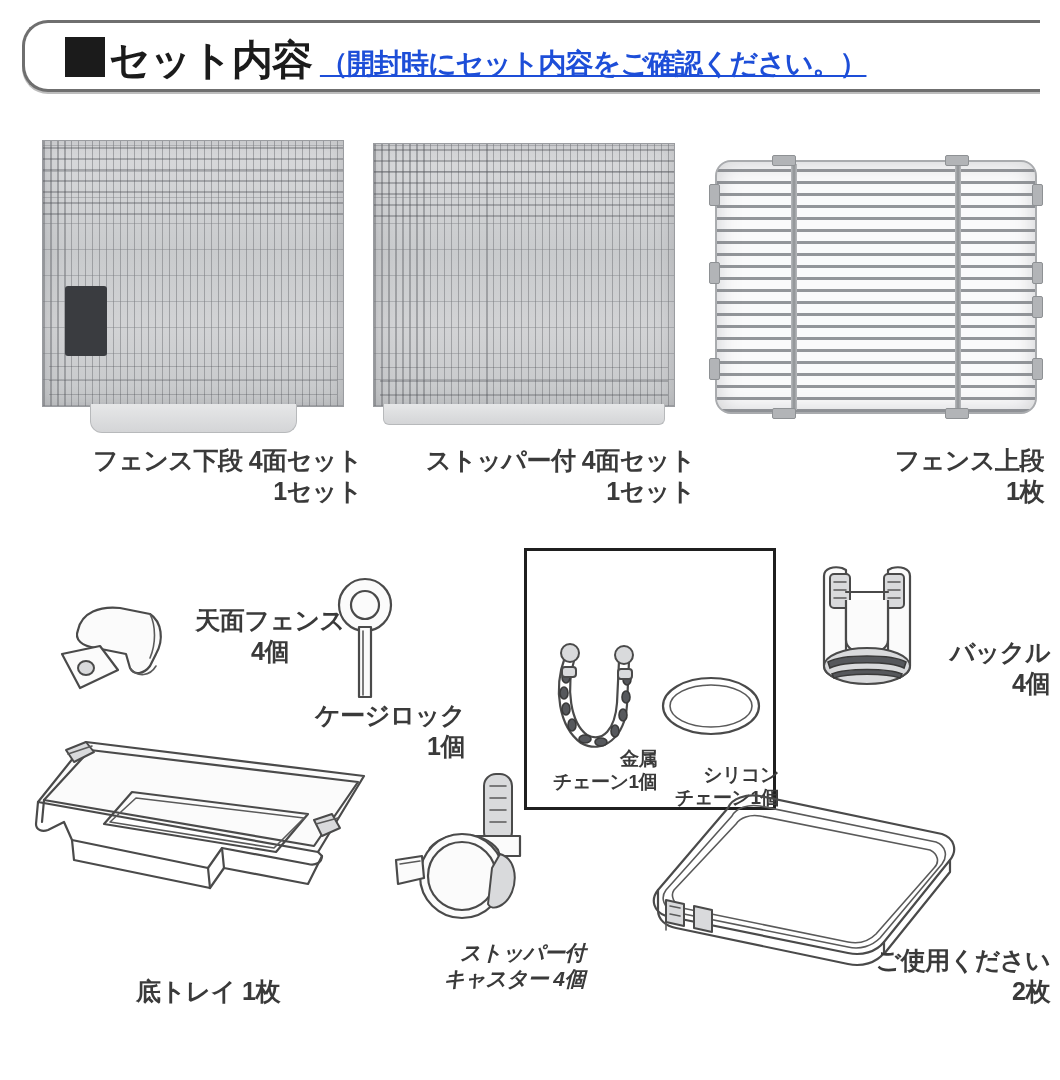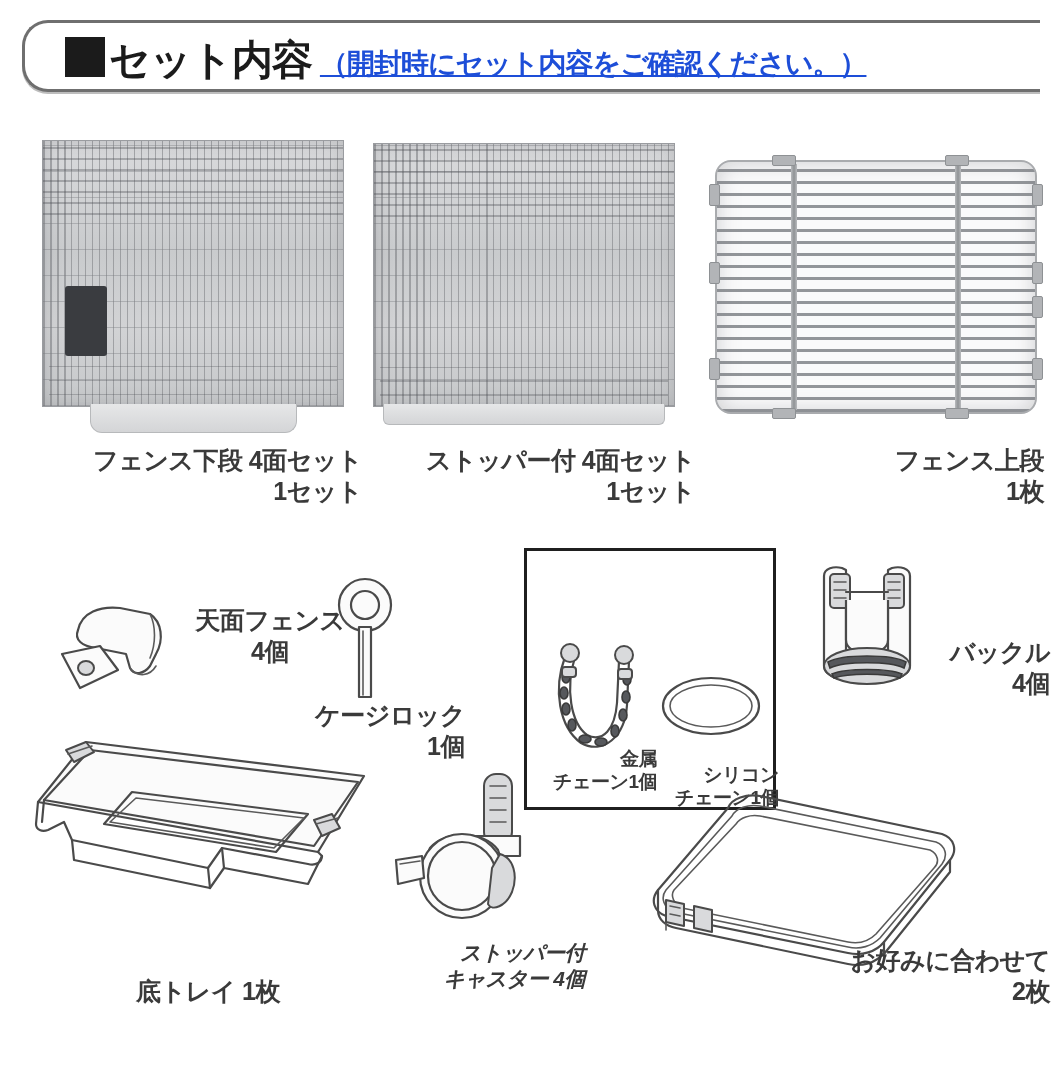--- a/index.html
+++ b/index.html
@@ -351,13 +351,13 @@
     <path class="ln-thin" d="M96 38 C 100 30, 112 26, 124 28 L300 64 C 310 68, 312 78, 306 86 L244 160 C 236 168, 224 172, 212 169 L38 134 C 28 130, 24 120, 30 112 Z"></path>
     <path class="ln-thin" d="M100 46 C 104 40, 114 36, 124 38 L294 72 C 302 76, 304 84, 298 90 L240 156 C 232 164, 222 166, 212 164 L46 130 C 38 126, 34 118, 38 112 Z"></path>
     <path class="ln" d="M22 112 L22 132 C 22 142, 30 148, 40 150 L212 186 C 226 189, 240 185, 248 175 L248 164"></path>
     <path class="ln" d="M314 82 L314 94 L248 176"></path>
     <path class="ln-thin" d="M30 138 L30 152"></path>
     <path class="fill-md" d="M30 122 L48 126 L48 148 L30 144 Z"></path>
     <path class="fill-md" d="M58 128 L76 132 L76 154 L58 150 Z"></path>
     <path class="ln-thin" d="M34 128 L44 130 M34 136 L44 138"></path>
   </svg>
 </div>
-<div class="caption" style="left:840px; top:945px; width:210px;"><span>お好みに合わせて</span><br><span>2枚</span></div>
+<div class="caption" style="left:840px; top:945px; width:210px;"><span>ご使用ください</span><br><span>2枚</span></div>
 
 </body></html>

